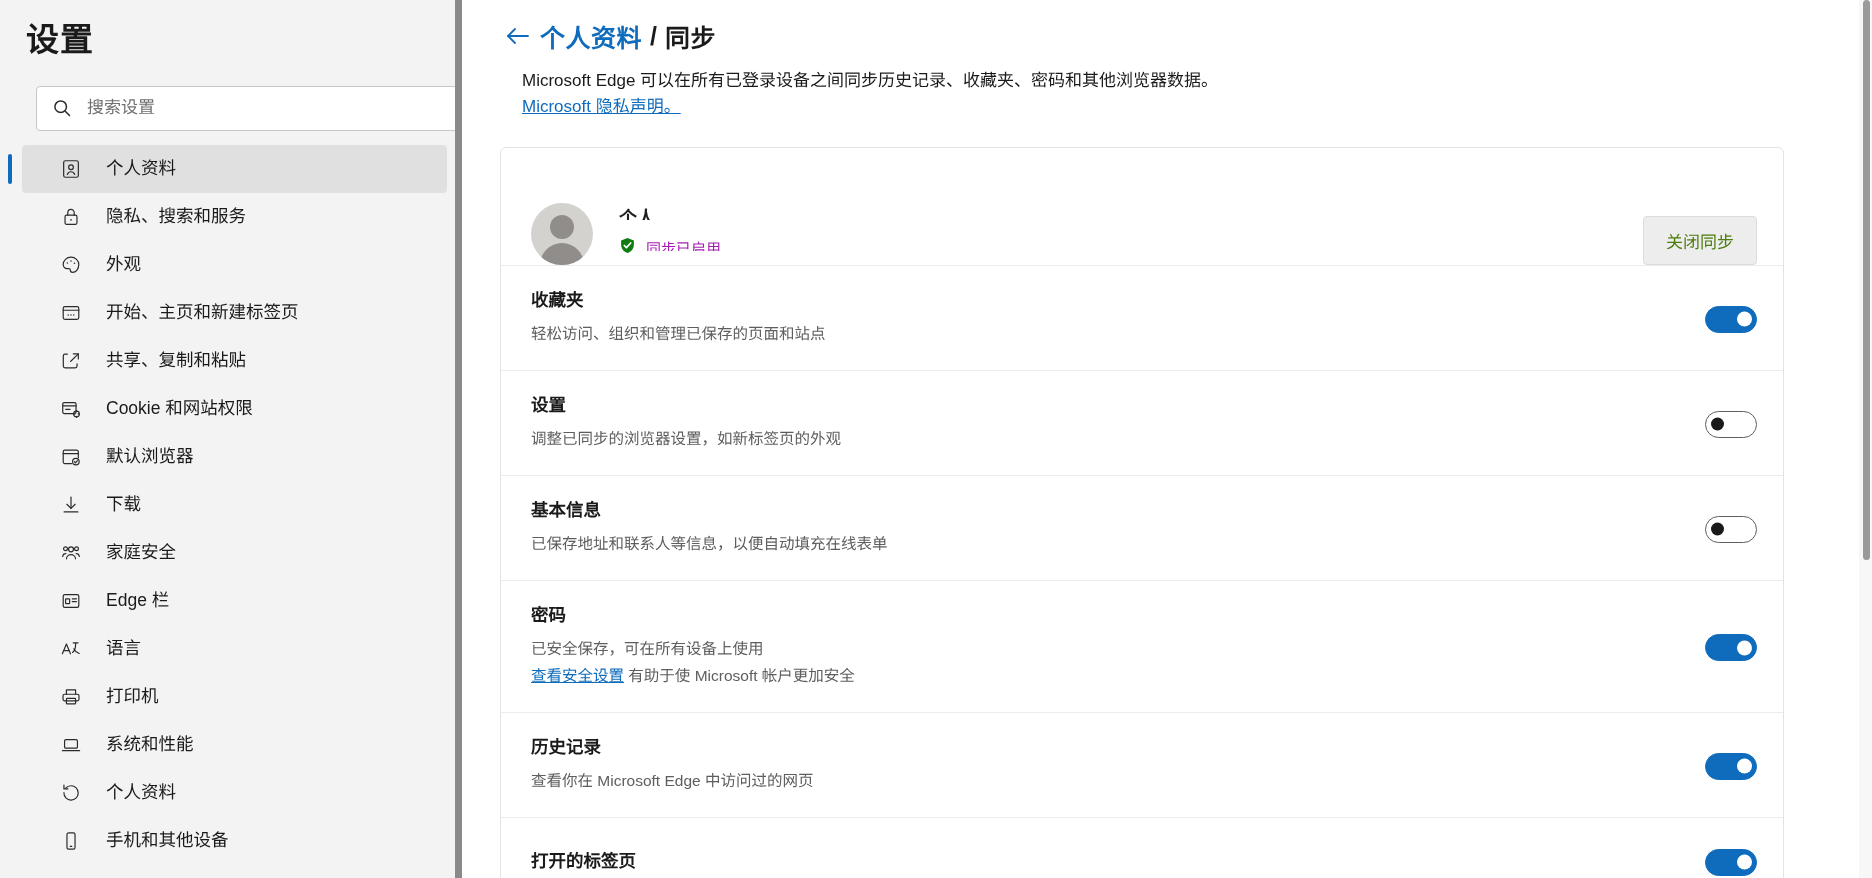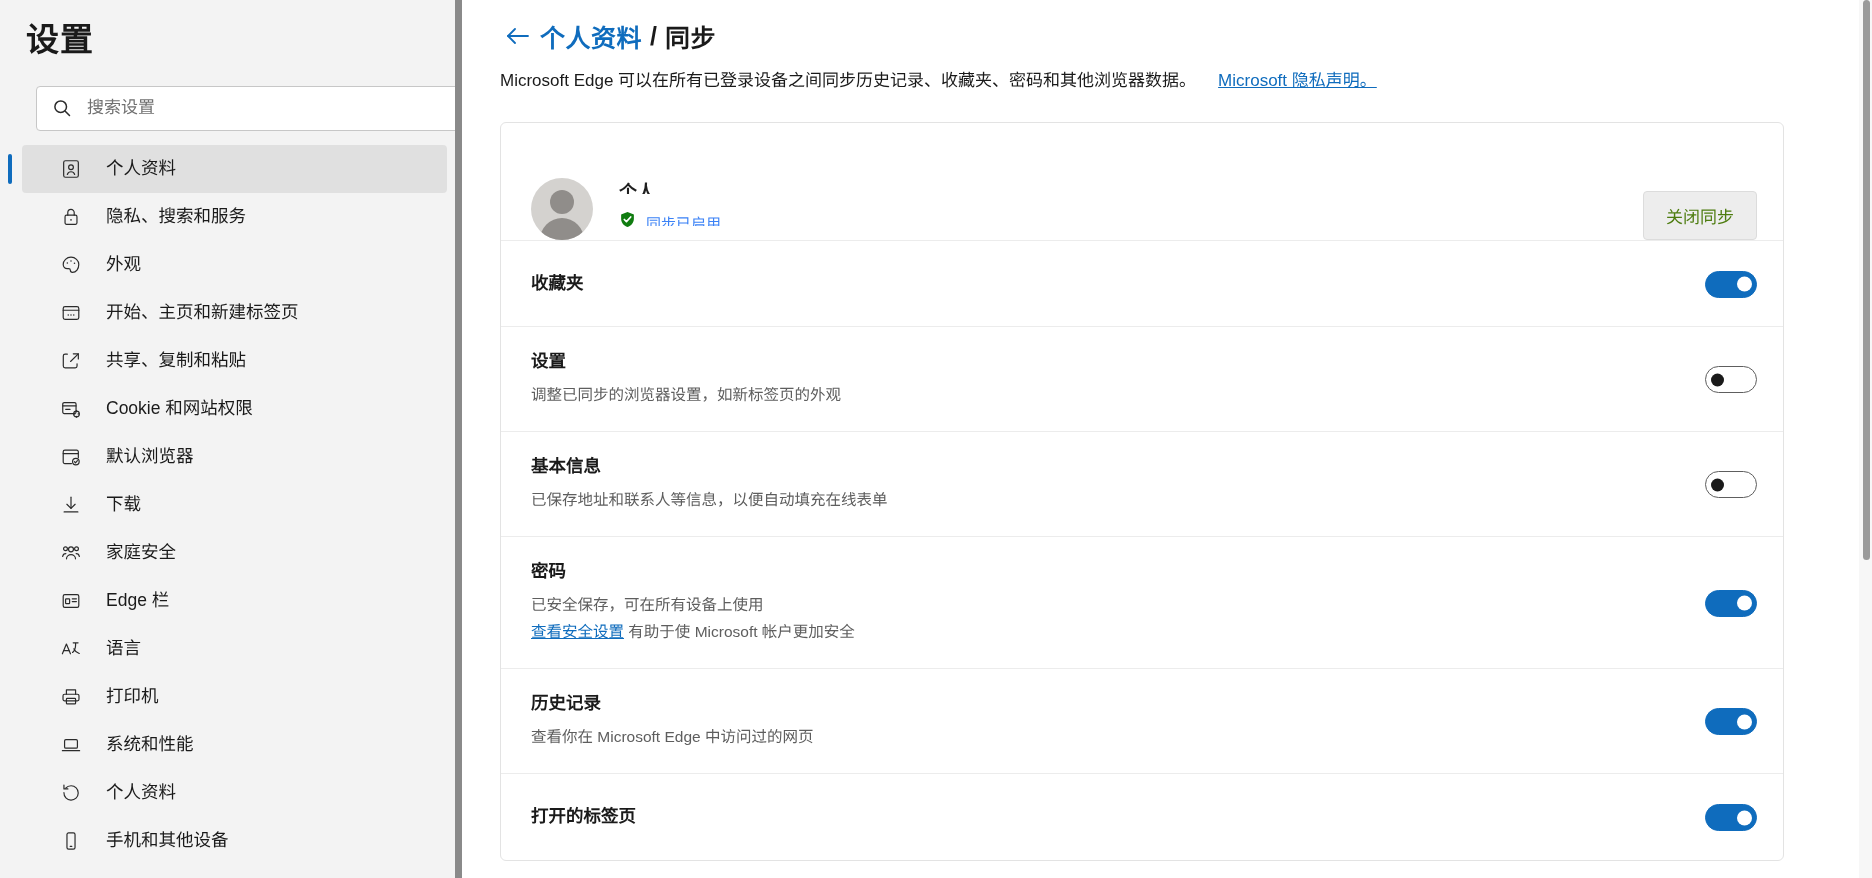--- a/index.html
+++ b/index.html
@@ -180,20 +180,21 @@
   }
 
   .description {
     margin-top: 26px;
     font-size: 17px;
     color: #1a1a1a;
     line-height: 1.5;
     display: flex;
     align-items: baseline;
     flex-wrap: nowrap;
+    flex-direction: column;
   }
 
   .privacy-link {
     color: #0f6cbd;
     text-decoration: underline;
     cursor: pointer;
     margin-left: 22px;
     font-size: 17px;
     white-space: nowrap;
   }
@@ -274,21 +275,21 @@
     width: 17px; height: 17px;
     margin-right: 10px;
     display: flex; align-items: center; justify-content: center;
     color: #107c10;
   }
 
   .sync-status-text {
     height: 12px;
     overflow: hidden;
     line-height: 19px;
-    color: #3b82f6;
+    color: #a21caf;
   }
 
   .turn-off-btn {
     flex: 0 0 auto;
     background: #ededed;
     border: 1px solid #dcdcdc;
     border-radius: 4px;
     padding: 11px 22px;
     font-family: inherit;
     font-size: 17px;
@@ -609,20 +610,21 @@
             <span class="sync-status-text">同步已启用</span>
           </div>
         </div>
         <button class="turn-off-btn">关闭同步</button>
       </div>
 
       <div id="sync-rows">
           <div class="sync-row">
             <div class="sync-text">
               <div class="sync-title">收藏夹</div>
+              <div class="sync-desc">轻松访问、组织和管理已保存的页面和站点</div>
             </div>
             <div class="toggle on">
               <div class="knob"></div>
             </div>
           </div>
           <div class="sync-row">
             <div class="sync-text">
               <div class="sync-title">设置</div>
               <div class="sync-desc">调整已同步的浏览器设置，如新标签页的外观</div>
             </div>

